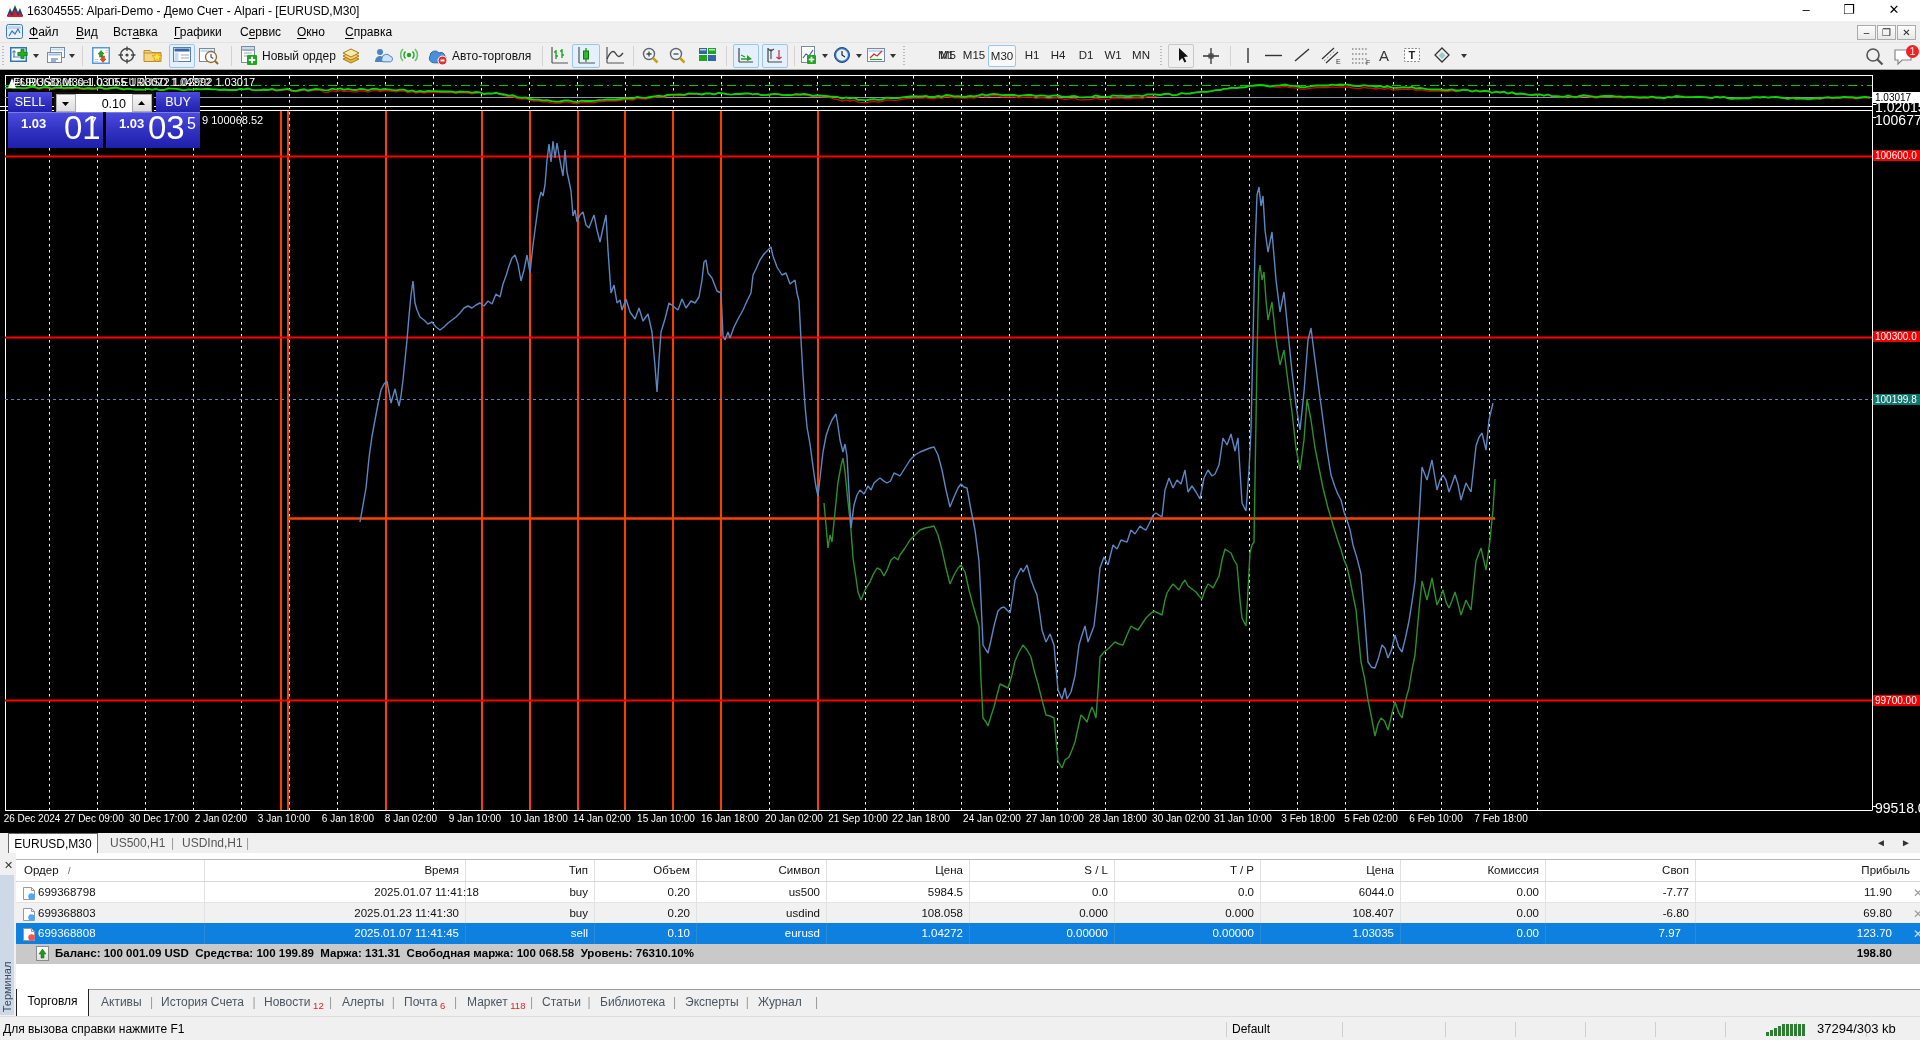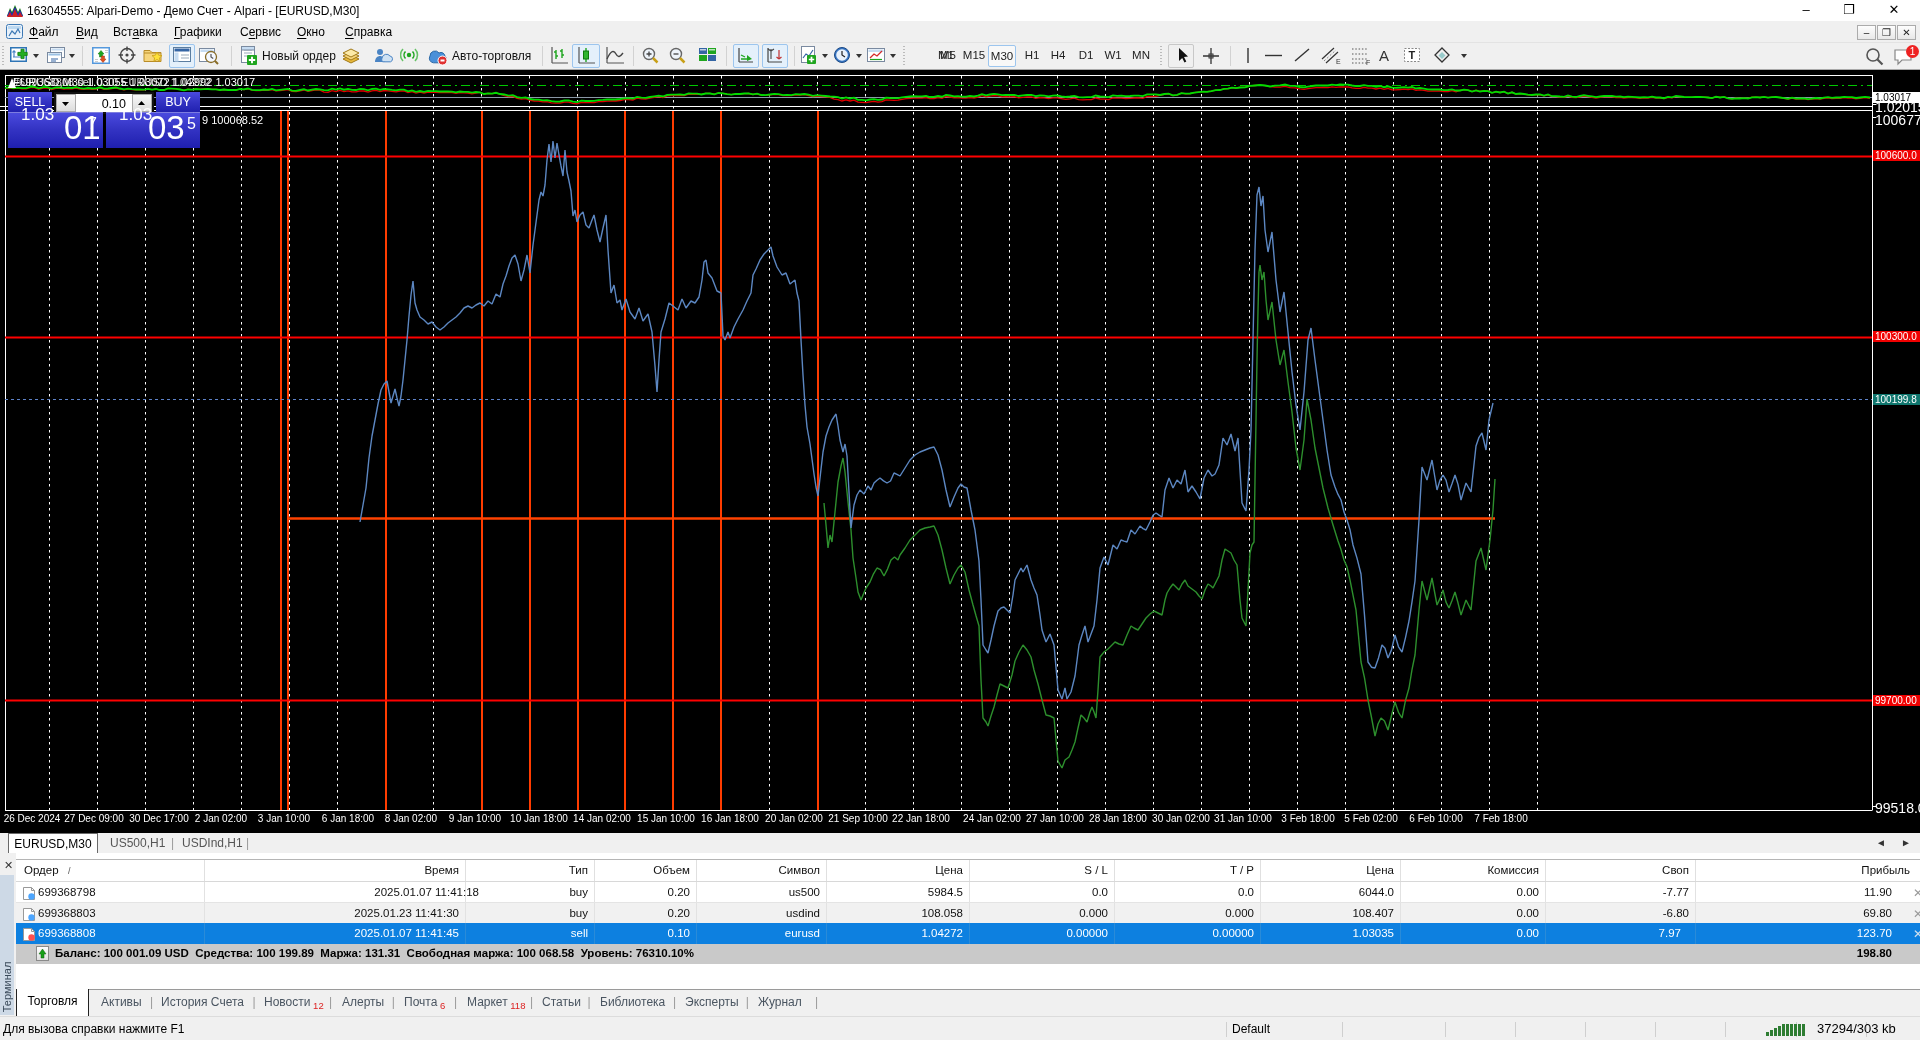--- a/index.html
+++ b/index.html
@@ -30,21 +30,21 @@
 .axbox{position:absolute;left:1873px;width:47px;font-size:10px;padding-left:2px;white-space:nowrap}
 .ohlc{position:absolute;font-size:11px;color:#fff;white-space:nowrap}
 .tlab{position:absolute;top:743px;font-size:10px;color:#fff;white-space:nowrap;transform:translateX(-50%)}
 
 #ocp{position:absolute;left:8px;top:22px;width:192px;height:56px}
 .blue{background:linear-gradient(#4a4ade 0%,#3434c4 45%,#1f1fae 100%)}
 #ocp .lbl{position:absolute;top:0;height:21px;color:#fff;font-size:12.5px;text-align:center;padding-top:3px}
 #vol{position:absolute;left:46px;top:0;width:100px;height:22px;background:#fff;border:2px solid #111}
 .volbtn{position:absolute;top:0;width:20px;height:18px;background:linear-gradient(#f8f8f8,#ddd);border:1px solid #aaa}
 .price{position:absolute;top:21px;height:35px;color:#fff}
-.price .small{position:absolute;bottom:23px;font-size:17px;font-weight:normal}
+.price .small{position:absolute;bottom:17px;font-size:13px;font-weight:bold}
 .price .big{position:absolute;bottom:1px;font-size:33px}
 .price .sup{position:absolute;top:2px;font-size:16px}
 
 #charttabs{position:absolute;left:0;top:833px;width:1920px;height:20px;background:#f0f0f0;font-size:12px;color:#555}
 #charttabs .act{position:absolute;left:8px;top:0px;width:90px;height:20px;background:#fff;border:1px solid #6a6a6a;border-bottom:none;color:#000;text-align:center;padding-top:3px}
 .ctab{position:absolute;top:3px}
 
 #terminal{position:absolute;left:0;top:853px;width:1920px;height:163px;background:#fff}
 #lgut{position:absolute;left:0;top:0;width:16px;height:163px;background:#f0f0f0;z-index:5}
 .hdr{position:absolute;left:16px;top:6px;width:1904px;height:23px;background:#fff;border-bottom:1px solid #d8d8d8;border-top:1px solid #b5b5b5;font-size:11.5px;color:#111}

